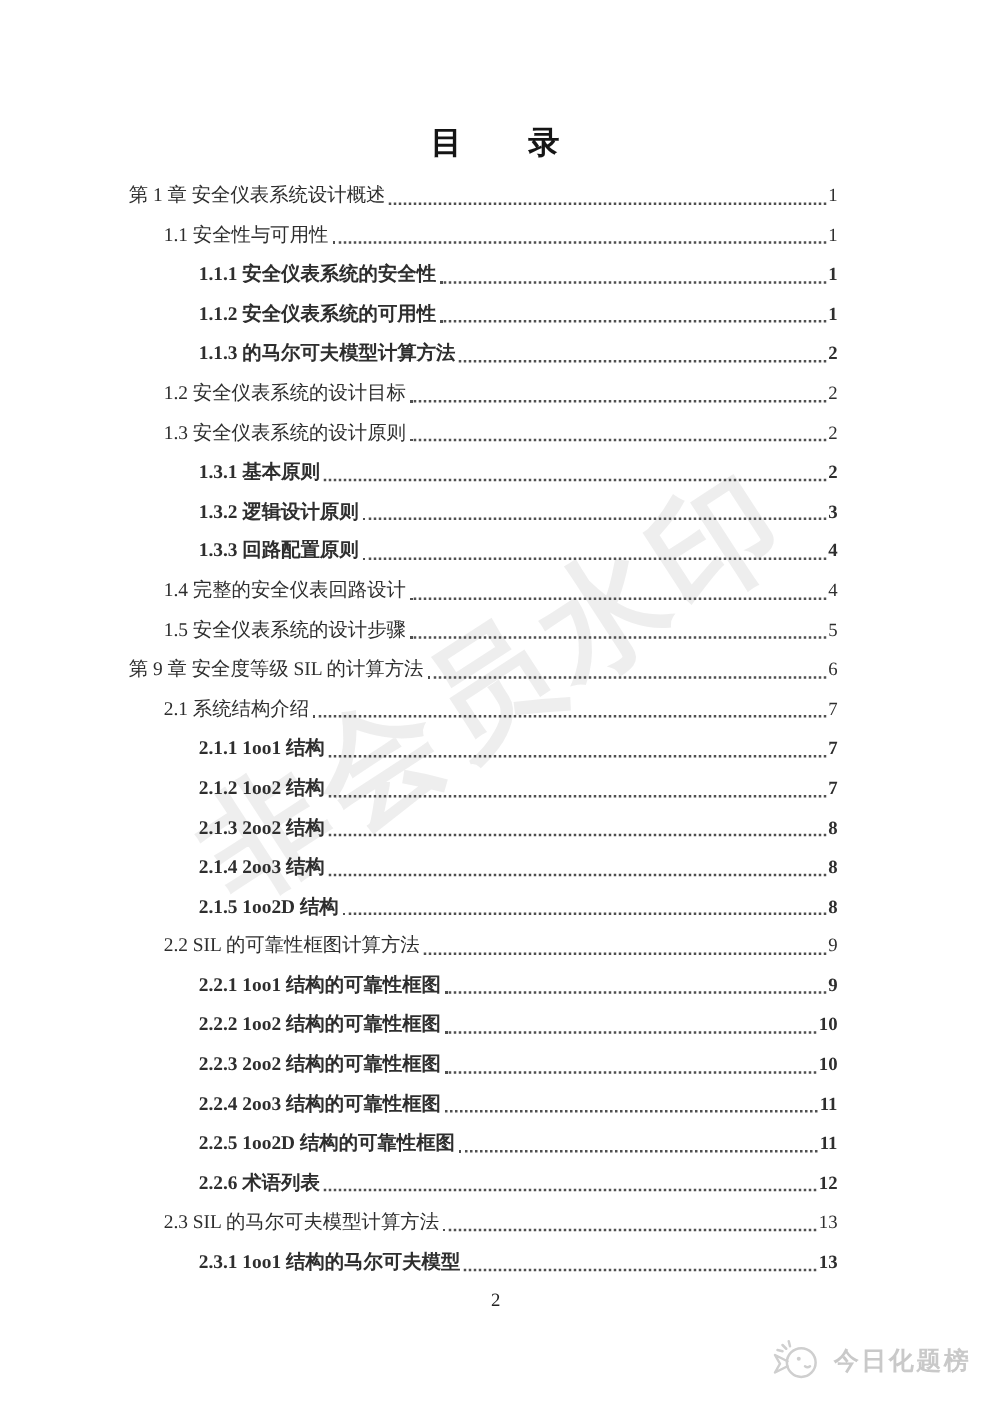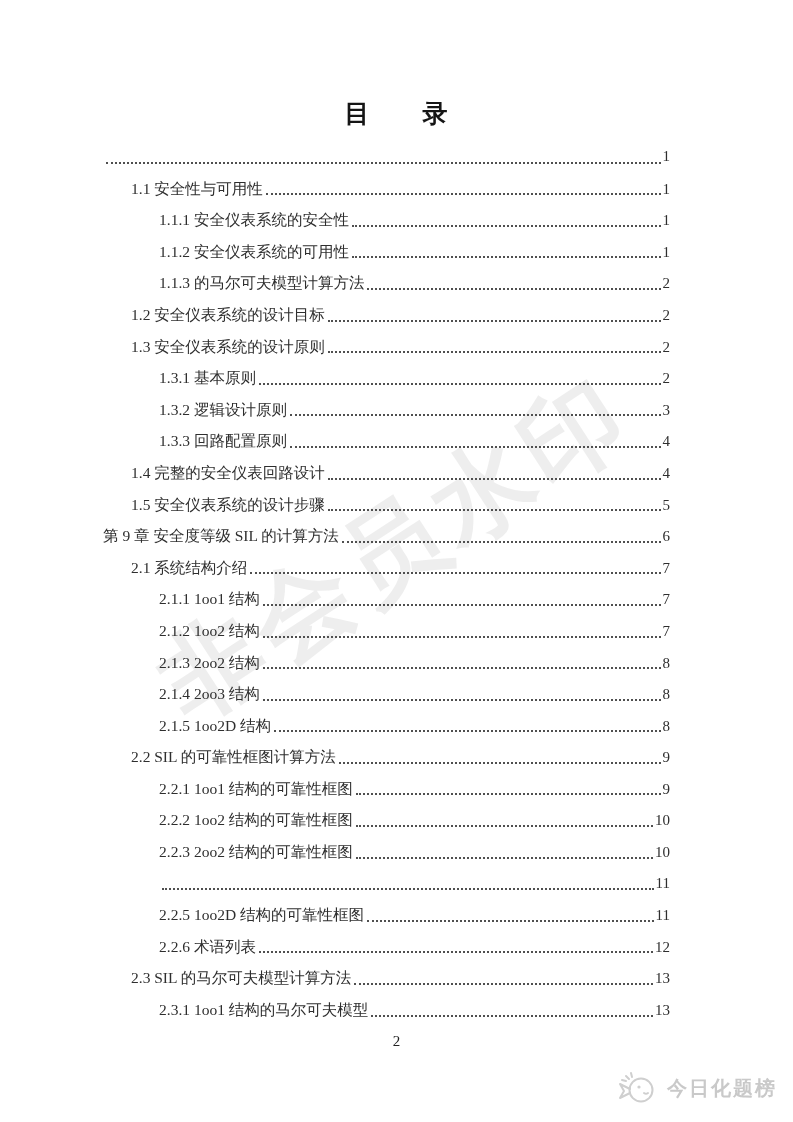--- a/index.html
+++ b/index.html
@@ -66,21 +66,21 @@
     display: flex;
     align-items: baseline;
     height: 31.6px;
     line-height: 31.6px;
     font-size: 15.5px;
     color: #2e2e2e;
     white-space: nowrap;
   }
   .toc-row.level-0 { padding-left: 0; }
   .toc-row.level-1 { padding-left: 28px; }
-  .toc-row.level-2 { padding-left: 56px; }
+  .toc-row.level-2 { padding-left: 56px; font-weight: bold; }
   .toc-label { flex: 0 0 auto; }
   .leader {
     flex: 1 1 auto;
     align-self: flex-end;
     height: 0;
     border-bottom: 2.2px dotted #4f4f4f;
     margin: 0 2px 9px 3px;
     min-width: 12px;
   }
   .toc-page {
@@ -122,20 +122,21 @@
   <div class="watermark">非会员水印</div>
 
   <div class="content">
 
     <div class="doc-title">
       <span>目</span><span class="title-gap"></span><span>录</span>
     </div>
 
     <div class="toc">
         <div class="toc-row level-0">
+    <span class="toc-label">第 1 章 安全仪表系统设计概述</span>
     <span class="leader"></span>
     <span class="toc-page">1</span>
   </div>
         <div class="toc-row level-1">
     <span class="toc-label">1.1 安全性与可用性</span>
     <span class="leader"></span>
     <span class="toc-page">1</span>
   </div>
         <div class="toc-row level-2">
     <span class="toc-label">1.1.1 安全仪表系统的安全性</span>
@@ -236,20 +237,21 @@
     <span class="toc-label">2.2.2 1oo2 结构的可靠性框图</span>
     <span class="leader"></span>
     <span class="toc-page">10</span>
   </div>
         <div class="toc-row level-2">
     <span class="toc-label">2.2.3 2oo2 结构的可靠性框图</span>
     <span class="leader"></span>
     <span class="toc-page">10</span>
   </div>
         <div class="toc-row level-2">
+    <span class="toc-label">2.2.4 2oo3 结构的可靠性框图</span>
     <span class="leader"></span>
     <span class="toc-page">11</span>
   </div>
         <div class="toc-row level-2">
     <span class="toc-label">2.2.5 1oo2D 结构的可靠性框图</span>
     <span class="leader"></span>
     <span class="toc-page">11</span>
   </div>
         <div class="toc-row level-2">
     <span class="toc-label">2.2.6 术语列表</span>

